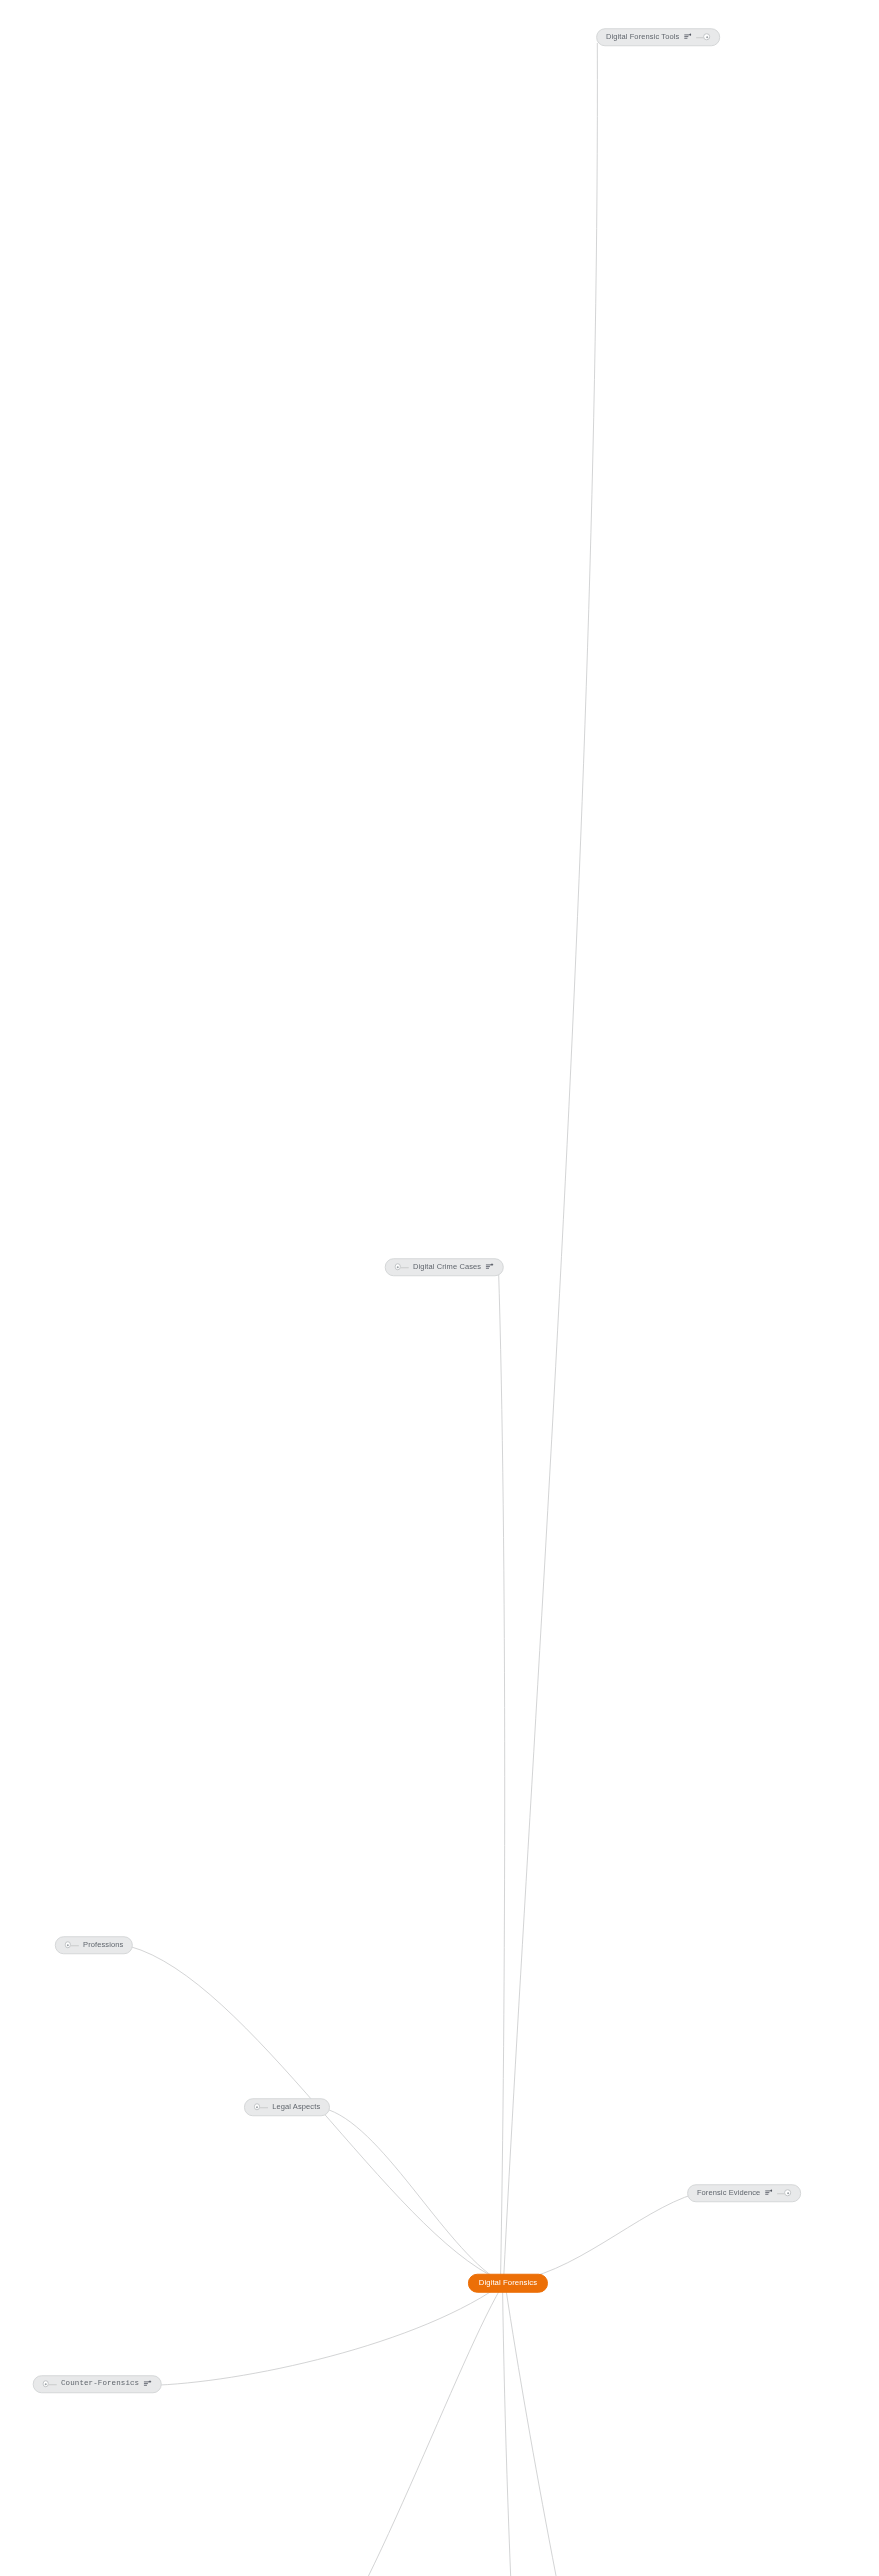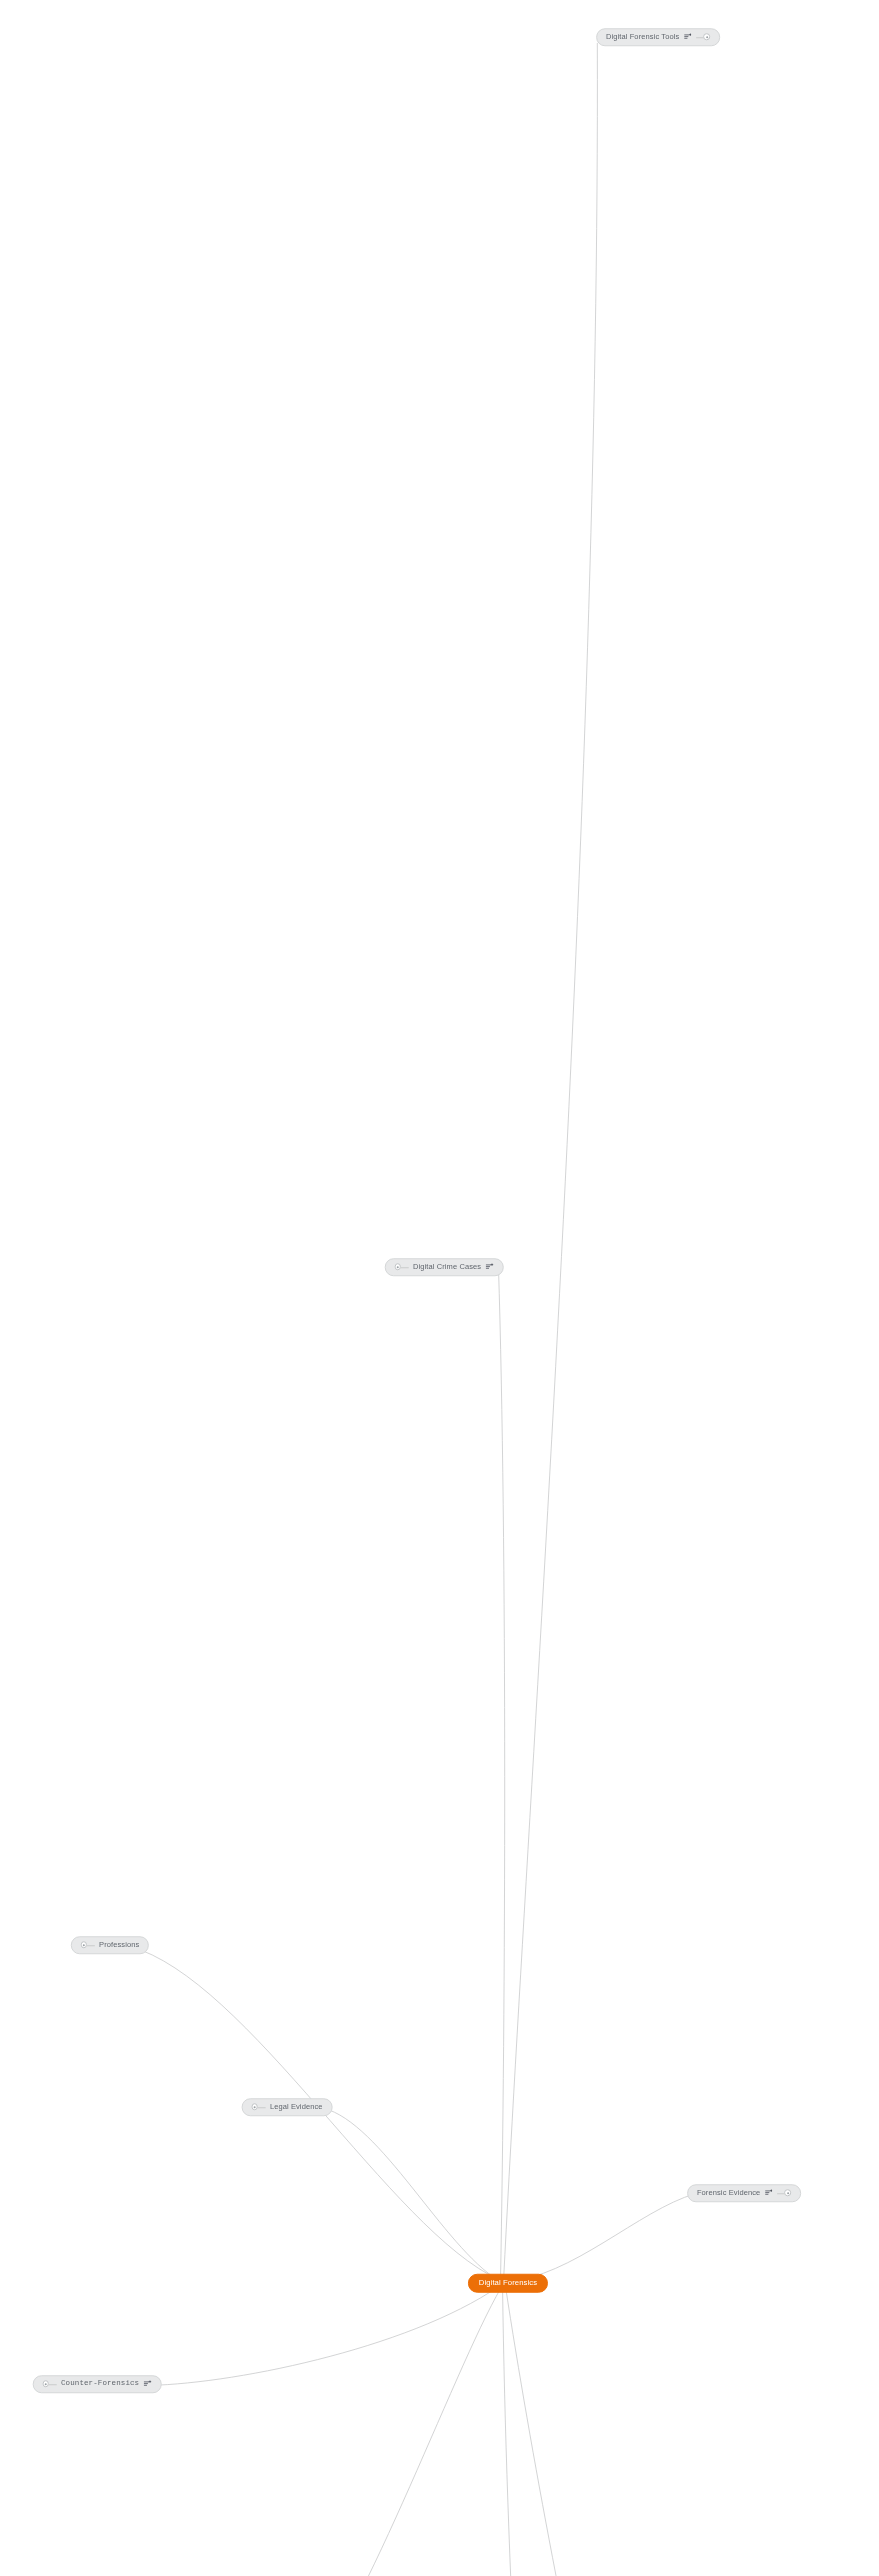--- a/index.html
+++ b/index.html
@@ -153,33 +153,33 @@
           <line x1="12.2" y1="0.9" x2="12.2" y2="4.3"></line>
           <line x1="10.5" y1="2.6" x2="13.9" y2="2.6"></line>
         </g>
       </svg>
       <span class="handle-wrap">
         <span class="stub"></span>
         <span class="dot"></span>
       </span>
     </span>
   </div>
-      <div class="node side-left" style="left: 110px; top: 1945px;">
+      <div class="node side-left" style="left: 94px; top: 1945px;">
     <span class="pill">
       <span class="label">Professions</span>
 
       <span class="handle-wrap">
         <span class="stub"></span>
         <span class="dot"></span>
       </span>
     </span>
   </div>
       <div class="node side-left" style="left: 287px; top: 2107px;">
     <span class="pill">
-      <span class="label">Legal Evidence</span>
+      <span class="label">Legal Aspects</span>
 
       <span class="handle-wrap">
         <span class="stub"></span>
         <span class="dot"></span>
       </span>
     </span>
   </div>
       <div class="node" style="left: 744px; top: 2193px;">
     <span class="pill">
       <span class="label">Forensic Evidence</span>

